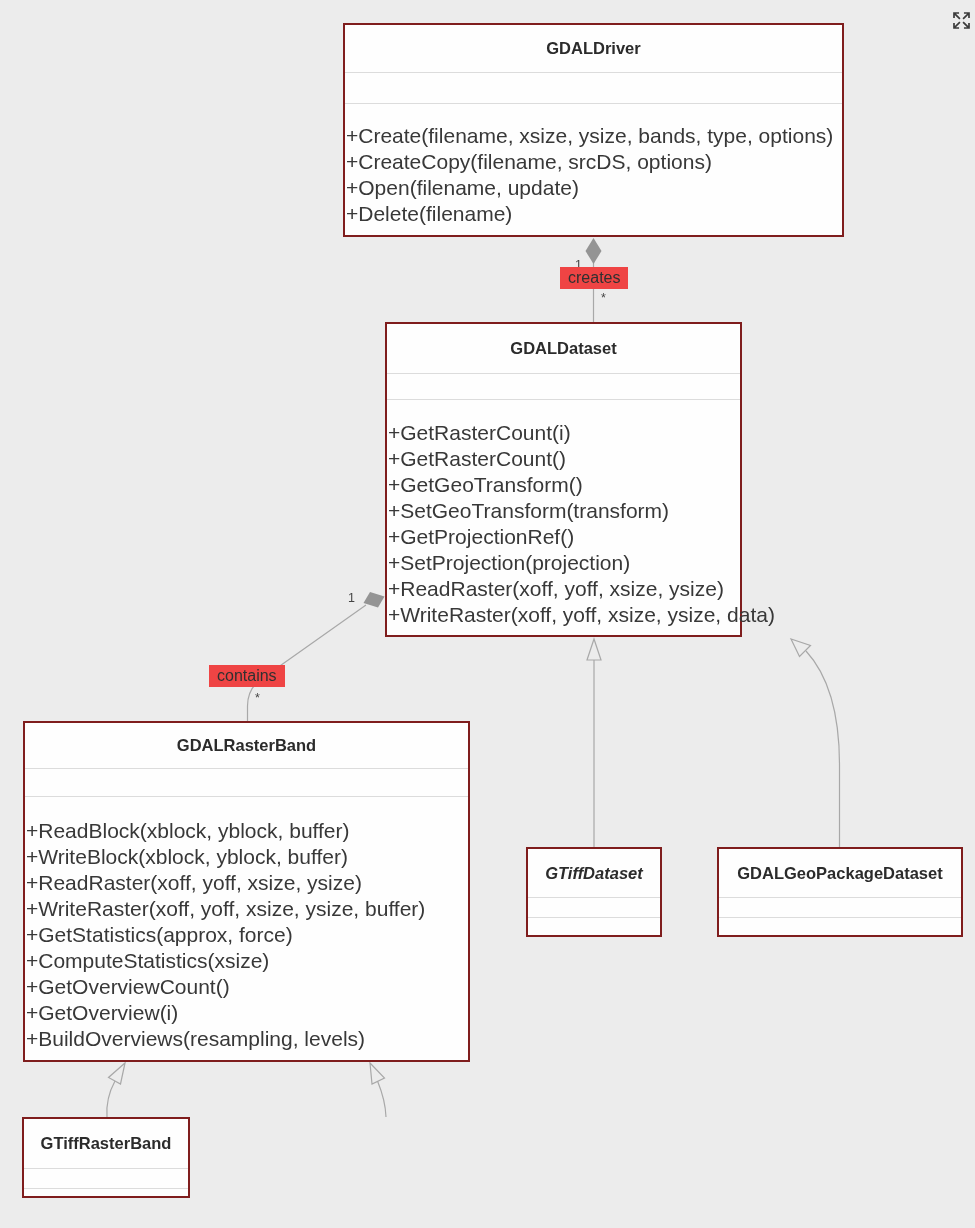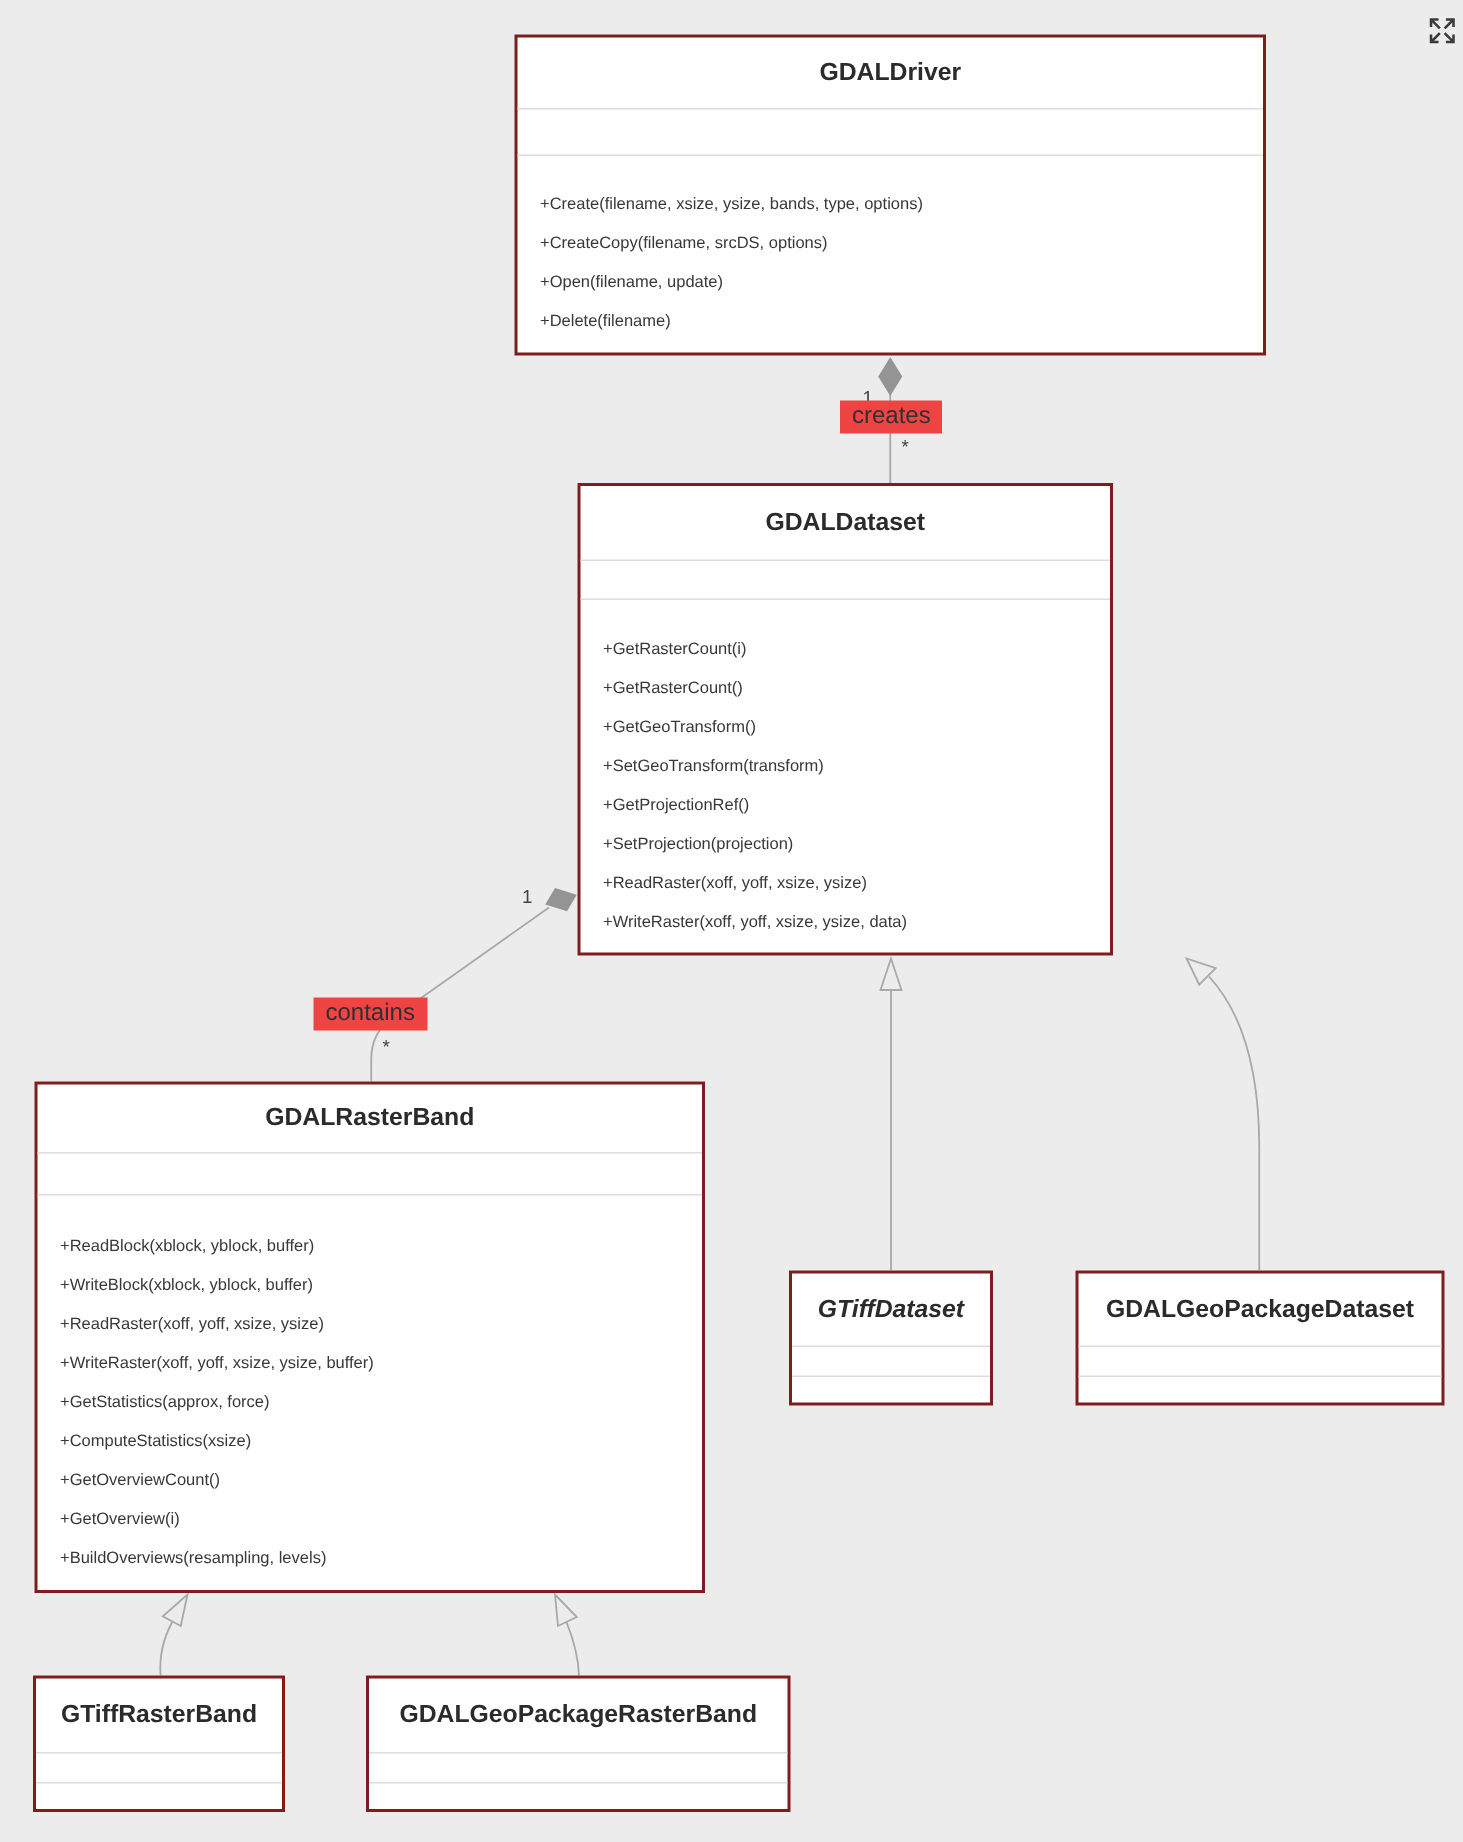--- a/index.html
+++ b/index.html
@@ -18,22 +18,22 @@
   }
   .uml-title{
     font-weight:bold;font-size:16.5px;color:#2b2b2b;text-align:center;
     border-bottom:1px solid #dcdcdc;display:flex;align-items:center;justify-content:center;
   }
   .uml-attrs{border-bottom:1px solid #dcdcdc;}
   .uml-row{border-bottom:1px solid #dcdcdc;}
   .uml-row:last-child{border-bottom:none;}
   .uml-methods{box-sizing:border-box;}
   .uml-line{
-    font-size:11px;line-height:26px;color:#383838;
-    padding-left:15px;white-space:nowrap;
+    font-size:21px;line-height:26px;color:#383838;
+    padding-left:1px;white-space:nowrap;
   }
   .edge-label{
     position:absolute;background:#ef4444;color:#303030;
     font-size:16px;padding:2px 8px;white-space:nowrap;
   }
   .card{
     position:absolute;font-size:12.5px;color:#444;background:transparent;
   }
   .expand-btn{
     position:absolute;left:948px;top:7px;width:26px;height:26px;
@@ -125,31 +125,26 @@
     <div class="uml-row" style="height:19px;"></div>
     <div class="uml-row" style="height:19px;"></div>
   </div>
 
   <div class="uml-class" style="left:717px;top:847px;width:246px;height:90px;">
     <div class="uml-title" style="height:48px;">GDALGeoPackageDataset</div>
     <div class="uml-row" style="height:19px;"></div>
     <div class="uml-row" style="height:19px;"></div>
   </div>
 
-  <div class="uml-class" style="left:22px;top:1117px;width:168px;height:91px;">
+  <div class="uml-class" style="left:22px;top:1117px;width:168px;height:81px;">
     <div class="uml-title" style="height:49px;">GTiffRasterBand</div>
     <div class="uml-row" style="height:19px;"></div>
     <div class="uml-row" style="height:19px;"></div>
   </div>
 
-  <div class="uml-class" style="left:244px;top:1117px;width:283px;height:91px;">
-    <div class="uml-title" style="height:49px;">GDALGeoPackageRasterBand</div>
-    <div class="uml-row" style="height:19px;"></div>
-    <div class="uml-row" style="height:19px;"></div>
-  </div>
 
   <div class="card" style="left:575px;top:258px;">1</div>
   <div class="edge-label" style="left:560px;top:267px;">creates</div>
   <div class="card" style="left:601px;top:291px;">*</div>
 
   <div class="card" style="left:348px;top:591px;">1</div>
   <div class="edge-label" style="left:209px;top:665px;">contains</div>
   <div class="card" style="left:255px;top:691px;">*</div>
 
   <div class="expand-btn" title="">

